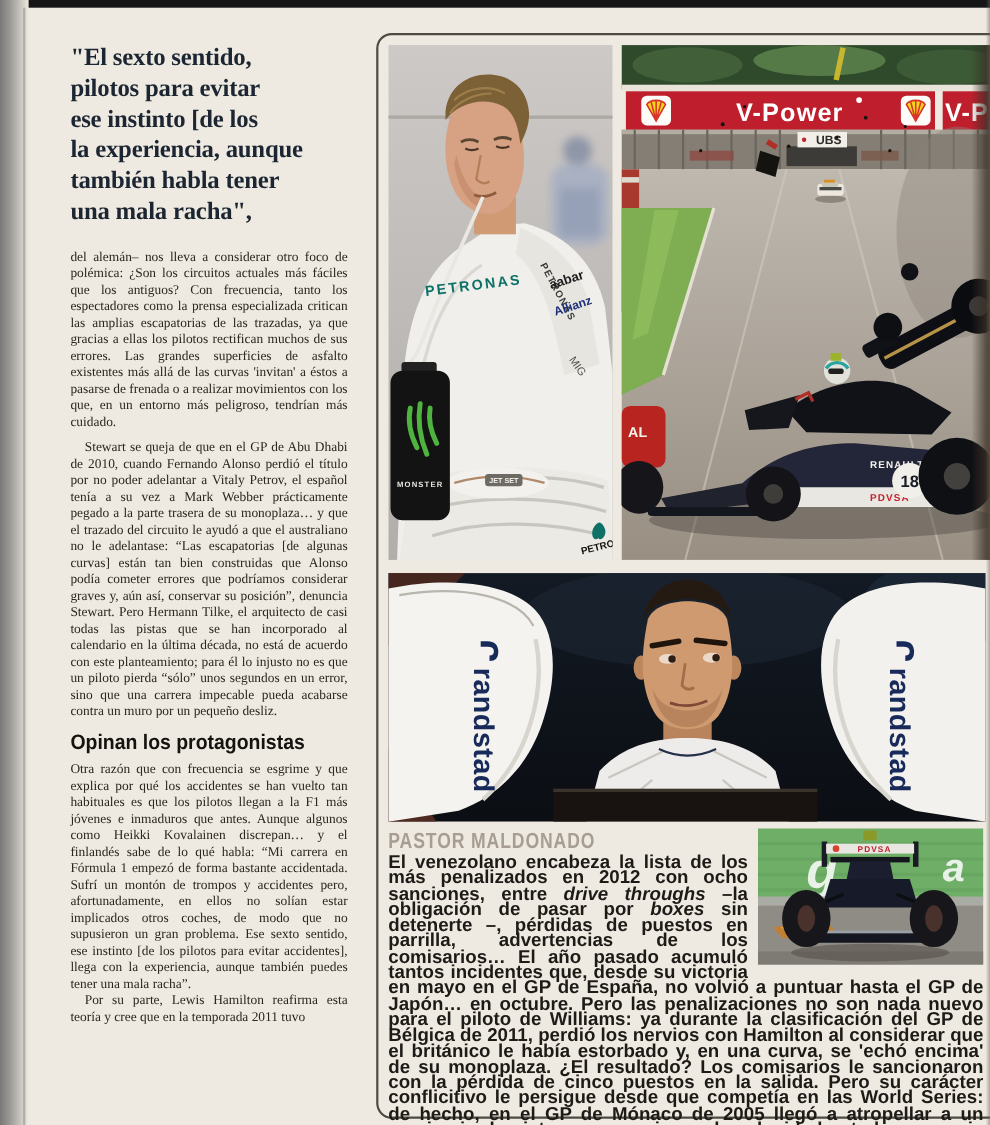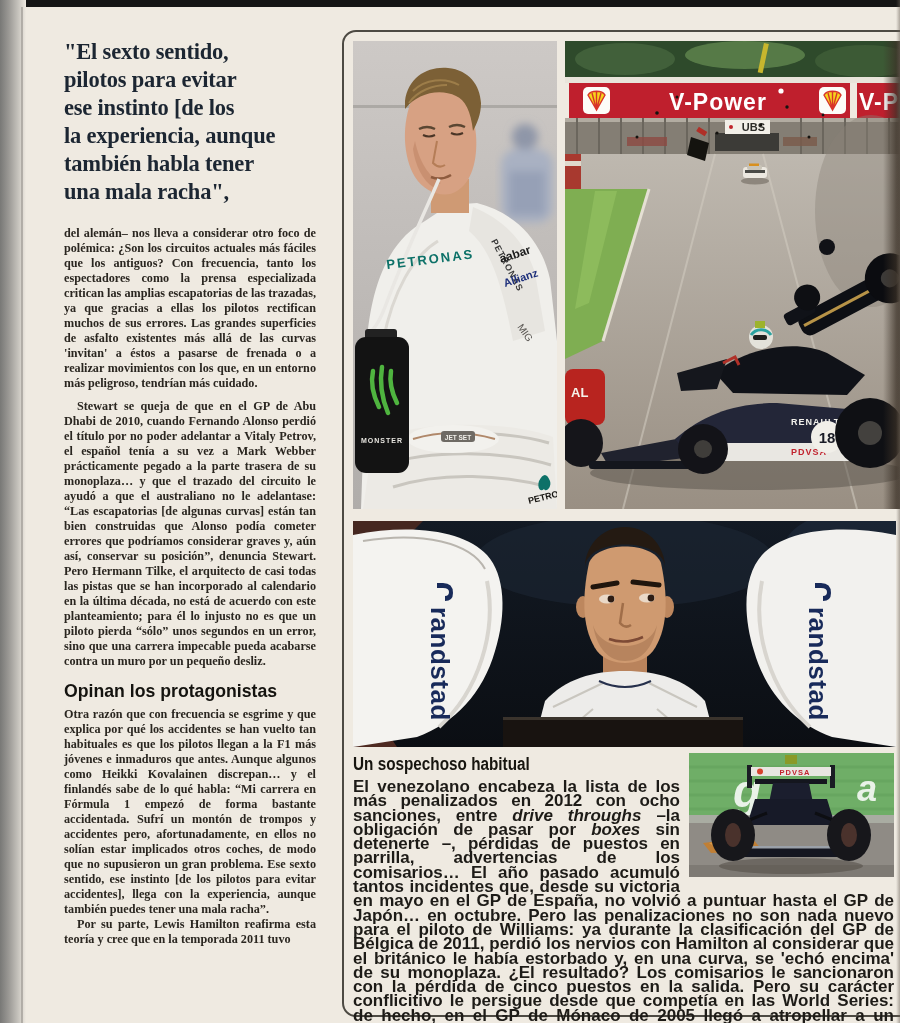--- a/index.html
+++ b/index.html
@@ -12,21 +12,21 @@
   .edge-top{position:absolute;left:0;top:0;width:900px;height:7px;background:#161616;}
   .edge-left{position:absolute;left:0;top:0;width:26px;height:1023px;
     background:linear-gradient(90deg,#787876 0%,#9c9a96 35%,#c6c3bd 70%,#efeae1 100%);}
   .edge-left-line{position:absolute;left:21px;top:7px;width:2px;height:1016px;background:#8f8c86;opacity:.55;}
   .edge-right{position:absolute;right:0;top:0;width:4px;height:1023px;background:linear-gradient(90deg,rgba(0,0,0,0),#6b6258);opacity:.5;}
 
   
   .col{position:absolute;left:64px;top:7px;width:252px;color:#2b2722;}
   .quote{margin-top:31px;color:#1c2632;font-weight:bold;font-size:22.5px;line-height:28px;letter-spacing:-0.2px;white-space:nowrap;}
   .attrib{margin-top:5px;color:#1c2632;font-weight:bold;font-style:italic;font-size:19px;line-height:25.5px;white-space:nowrap;}
-  .body-copy p{margin:0;font-size:12.2px;line-height:15px;text-align:justify;color:#2a2620;font-weight:bold;}
+  .body-copy p{margin:0;font-size:12.2px;line-height:15px;text-align:justify;color:#2a2620;}
   .body-copy p.first{margin-top:20px;}
   .body-copy p.indent{text-indent:13px;}
   .subhead{margin:11px 0 5px 0;font-family:"Liberation Sans",sans-serif;font-weight:bold;font-size:19px;color:#14130f;}
   .subhead span{display:inline-block;transform:scaleX(.93);transform-origin:left center;white-space:nowrap;}
 
   
   .panel{position:absolute;left:342px;top:30px;width:600px;height:983px;
     border:2px solid #4d4a43;border-radius:14px;}
   .ph{position:absolute;display:block;}
   .ph-schumacher{left:9px;top:9px;}
@@ -353,21 +353,21 @@
           <path d="M66 46 L138 46 L146 72 L58 72 Z" fill="#171a28"></path>
           <path d="M78 60 L58 68 M126 60 L146 68" stroke="#0d0e12" stroke-width="3"></path>
           <rect x="36" y="94" width="132" height="10" rx="3" fill="#141620"></rect>
           <rect x="40" y="93" width="124" height="2.5" fill="#9aa0a8"></rect>
           <ellipse cx="44" cy="82" rx="22" ry="26" fill="#17171b"></ellipse>
           <ellipse cx="44" cy="82" rx="8" ry="12" fill="#4a322c"></ellipse>
           <ellipse cx="160" cy="82" rx="22" ry="26" fill="#17171b"></ellipse>
           <ellipse cx="160" cy="82" rx="8" ry="12" fill="#4a322c"></ellipse>
         </g>
       </svg>
-      <h4 class="msub"><span>Un sospechoso habitual</span></h4>
+      <h3 class="mtitle"><span>PASTOR MALDONADO</span></h3>
       <p class="mbody"><span>El venezolano encabeza la lista de los más penalizados en 2012 con ocho sanciones, entre </span><span class="it">drive throughs</span><span> –la obligación de pasar por </span><span class="it">boxes</span><span> sin detenerte –, pérdidas de puestos en parrilla, advertencias de los comisarios… El año pasado acumuló tantos incidentes que, desde su victoria en mayo en el GP de España, no volvió a puntuar hasta el GP de Japón… en octubre. Pero las penalizaciones no son nada nuevo para el piloto de Williams: ya durante la clasificación del GP de Bélgica de 2011, perdió los nervios con Hamilton al considerar que el británico le había estorbado y, en una curva, se 'echó encima' de su monoplaza. ¿El resultado? Los comisarios le sancionaron con la pérdida de cinco puestos en la salida. Pero su carácter conflicitivo le persigue desde que competía en las World Series: de hecho, en el GP de Mónaco de 2005 llegó a atropellar a un comisario de pista por no aminorar la velocidad ante la presencia de banderas amarillas. Se le prohibió correr durante cuatro carreras e, incluso, los organizadores de la prueba le vetaron para volver a correr allí… de por vida. Fue necesaria la intervención de su padre, que se comprometió a pagar el tratamiento médico del comisario, para que Pastor pudiera volver a correr en este circuito.</span></p>
     </div>
 
   </div>
 
   <div class="edge-left"></div>
   <div class="edge-left-line"></div>
   <div class="edge-right"></div>
 </div>
 

